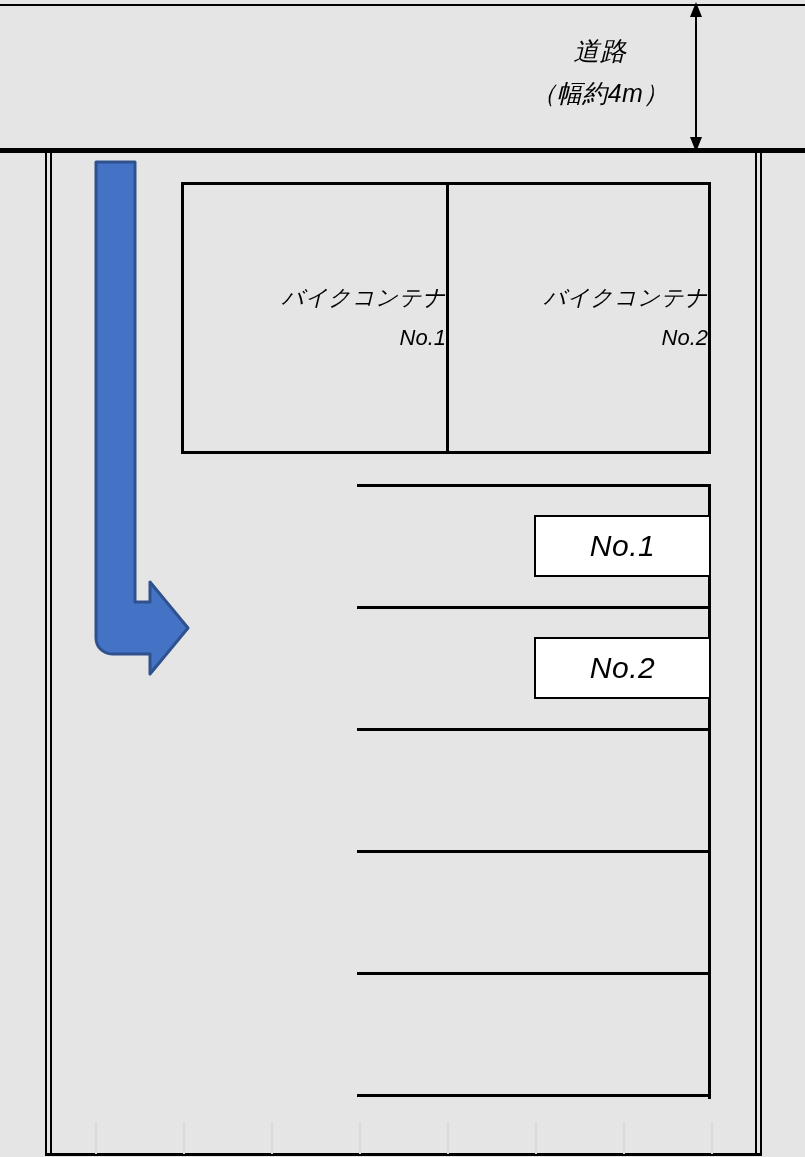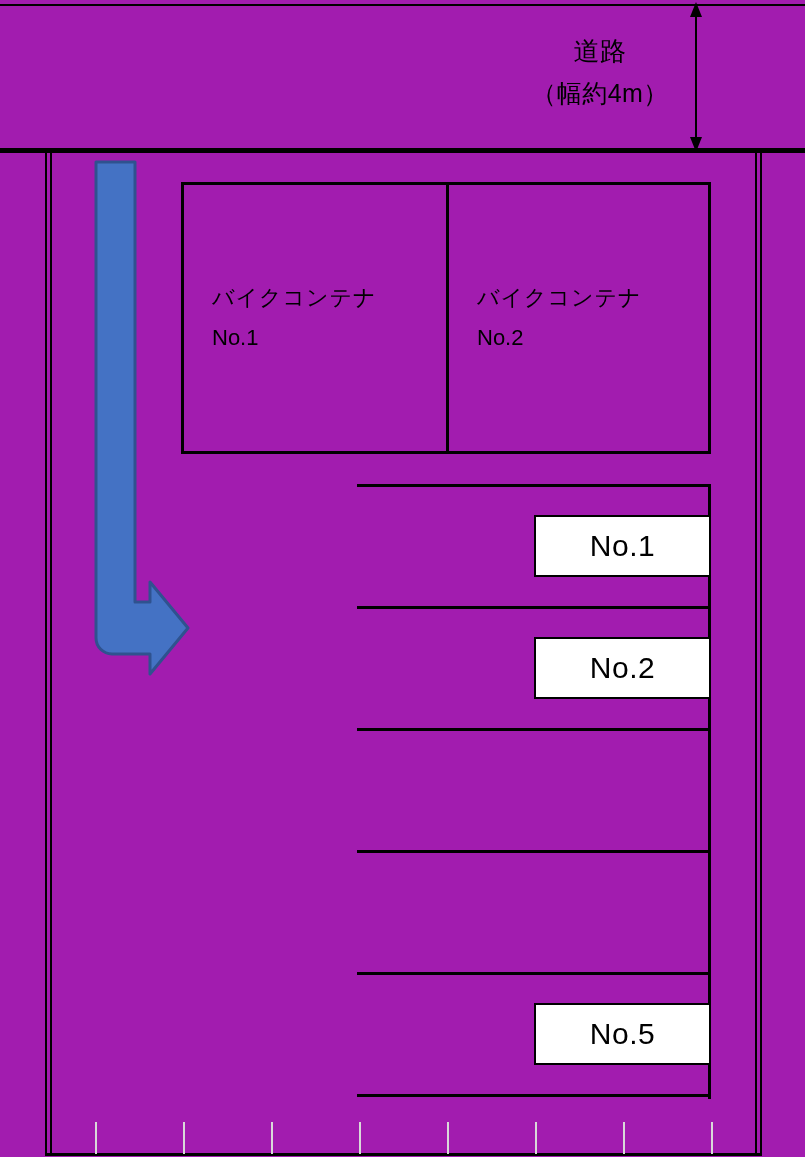--- a/index.html
+++ b/index.html
@@ -9,22 +9,23 @@
   }
   body {
     font-family: "Liberation Sans", "DejaVu Sans", sans-serif;
     color: #000000;
   }
 
   #stage {
     position: relative;
     width: 805px;
     height: 1157px;
-    background: #a21caf;
+    background: #e5e5e5;
     overflow: hidden;
+    font-style: italic;
   }
 
   
   .road-band {
     position: absolute;
     left: 0;
     top: 4px;
     width: 805px;
     height: 145px;
     border-top: 2px solid #000;
@@ -120,21 +121,21 @@
     height: 272px;
     border: 3px solid #000;
     box-sizing: border-box;
     display: flex;
   }
   .container-cell {
     flex: 1 1 50%;
     position: relative;
     display: flex;
     flex-direction: column;
-    align-items: flex-start;
+    align-items: flex-end;
     justify-content: center;
     box-sizing: border-box;
     padding-left: 28px;
   }
   .container-cell.second {
     border-left: 3px solid #000;
   }
   .container-cell .ln {
     font-size: 22px;
     line-height: 40px;
@@ -246,23 +247,20 @@
     <div class="stall-divider" style="top:244px"></div>
     <div class="stall-divider" style="top:366px"></div>
     <div class="stall-divider" style="top:488px"></div>
     <div class="stall-divider" style="top:610px"></div>
 
     <div class="stall-label-box" style="top:31px">
         <span>No.1</span>
       </div>
     <div class="stall-label-box" style="top:153px">
         <span>No.2</span>
-      </div>
-    <div class="stall-label-box" style="top:519px">
-        <span>No.5</span>
       </div>
   </div>
 
   <svg class="flow-arrow" viewBox="0 0 110 530" width="110" height="530">
     <path d="M 8 4
              L 47 4
              L 47 444
              L 62 444
              L 62 424
              L 100 470

